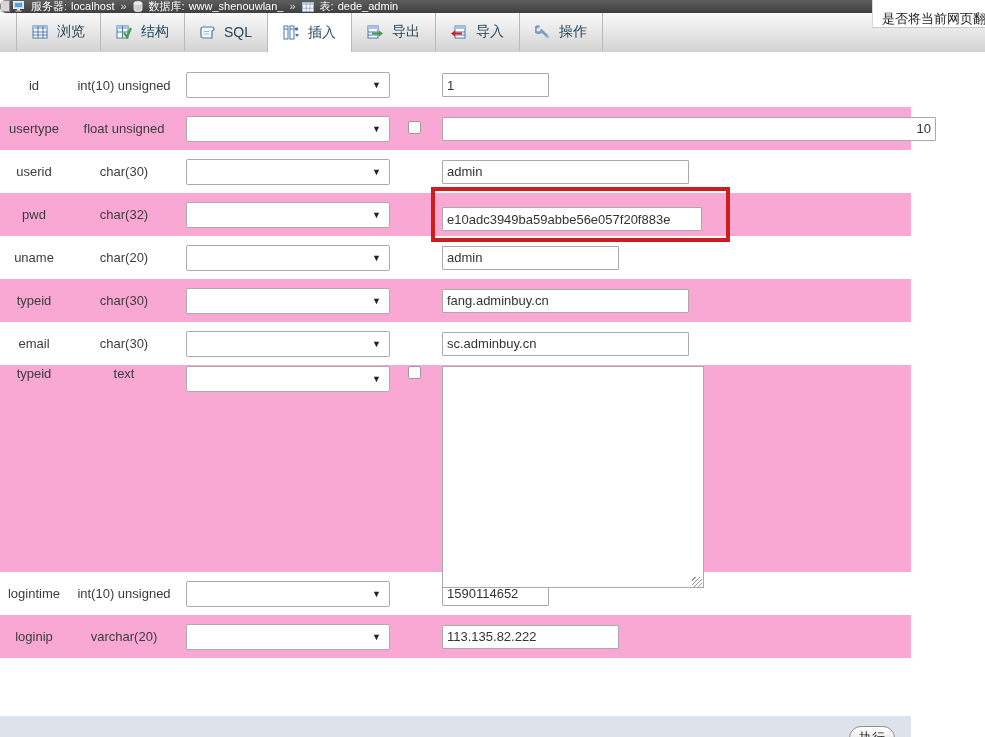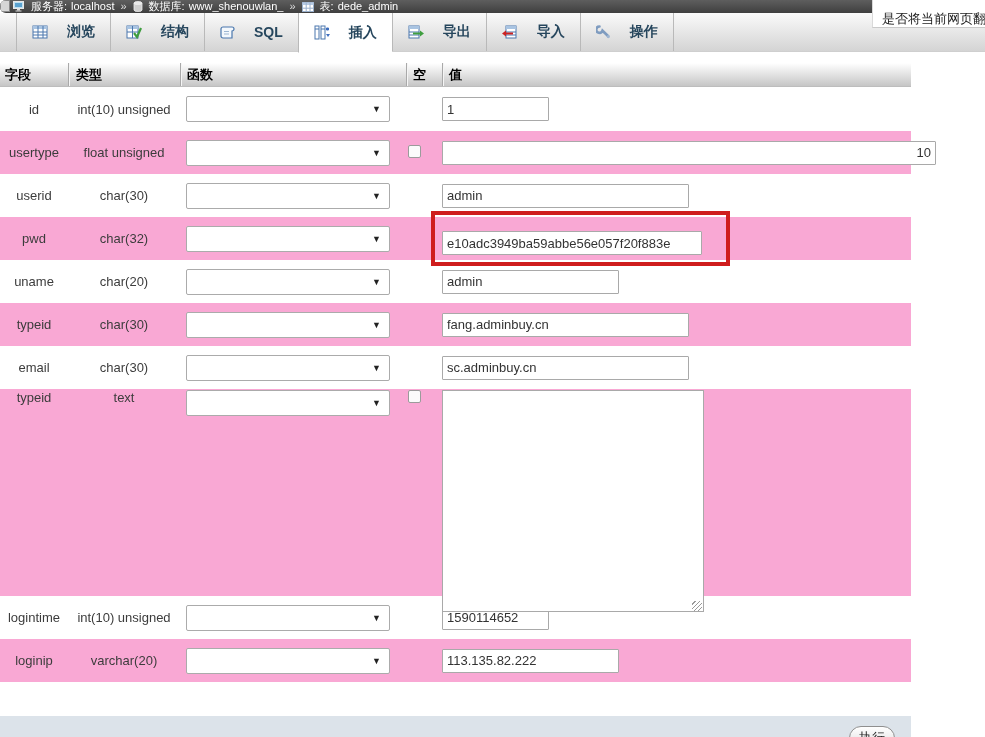--- a/index.html
+++ b/index.html
@@ -27,24 +27,24 @@
   .bicon { display: inline-block; vertical-align: middle; margin-right: 2px; }
 
   
   .tabbar {
     position: absolute; left: 0; top: 13px; width: 985px; height: 39px;
     background: linear-gradient(#fafafa, #d4d4d4);
     border-bottom: 1px solid #cfcfcf;
     display: flex; padding-left: 16px;
   }
   .tab {
-    display: flex; align-items: center; gap: 19px;
+    display: flex; align-items: center; gap: 9px;
     padding: 0 15px; height: 100%;
     border-left: 1px solid #b9b9b9;
-    font-size: 14px; font-weight: bold; color: #26465d;
+    font-size: 14px; font-weight: normal; color: #26465d;
     cursor: pointer;
   }
   .tab:last-child { border-right: 1px solid #b9b9b9; }
   .tab.active {
     background: #fff;
     border-bottom: 1px solid #fff;
     height: 40px;
   }
   .tab svg { flex: 0 0 auto; }
 
@@ -245,27 +245,20 @@
     <span>操作</span>
   </div>
 </div>
 
 <div class="notify">
   <span>是否将当前网页翻</span>
 </div>
 
 <div class="grid">
 
-  <div class="hrow">
-    <div class="hcell c1">字段</div>
-    <div class="hcell c2">类型</div>
-    <div class="hcell c3">函数</div>
-    <div class="hcell c4">空</div>
-    <div class="hcell c5">值</div>
-  </div>
 
   <div class="row first">
     <div class="f-name">id</div>
     <div class="f-type">int(10) unsigned</div>
     <div class="f-func">
         <div class="selbox">
           <span class="arrow">▼</span>
         </div>
       </div>
     <div class="f-null"></div>

